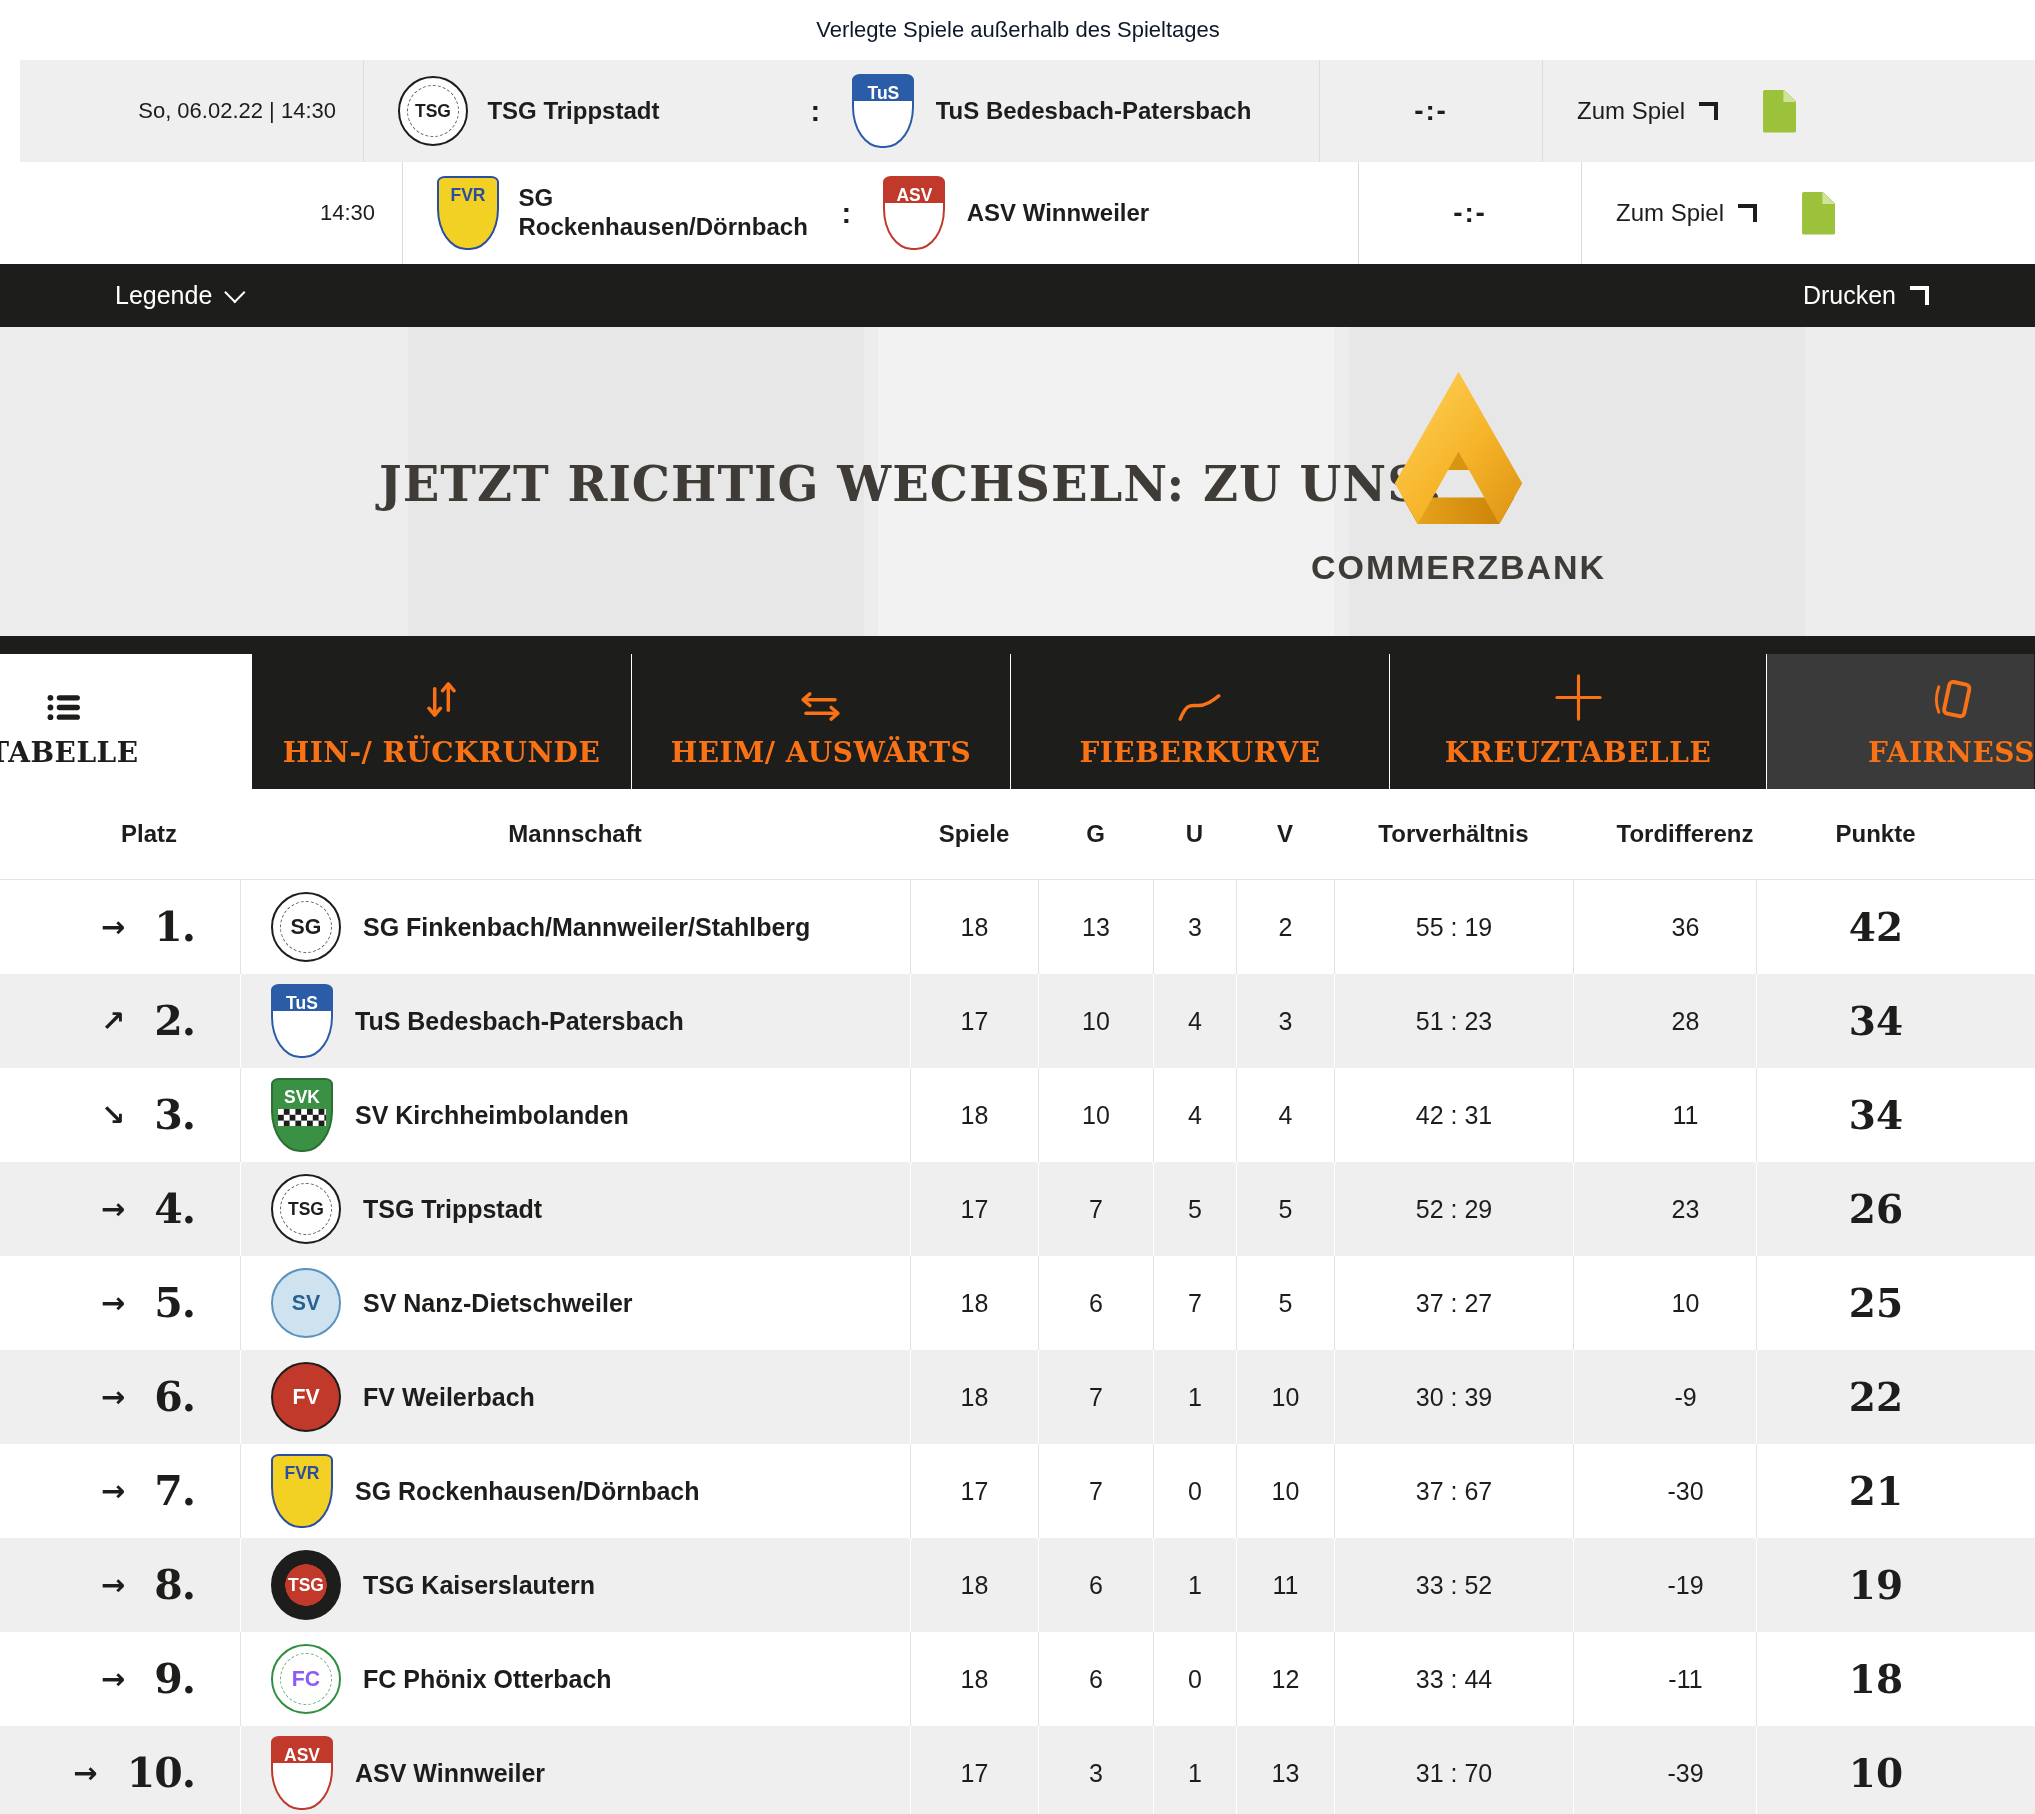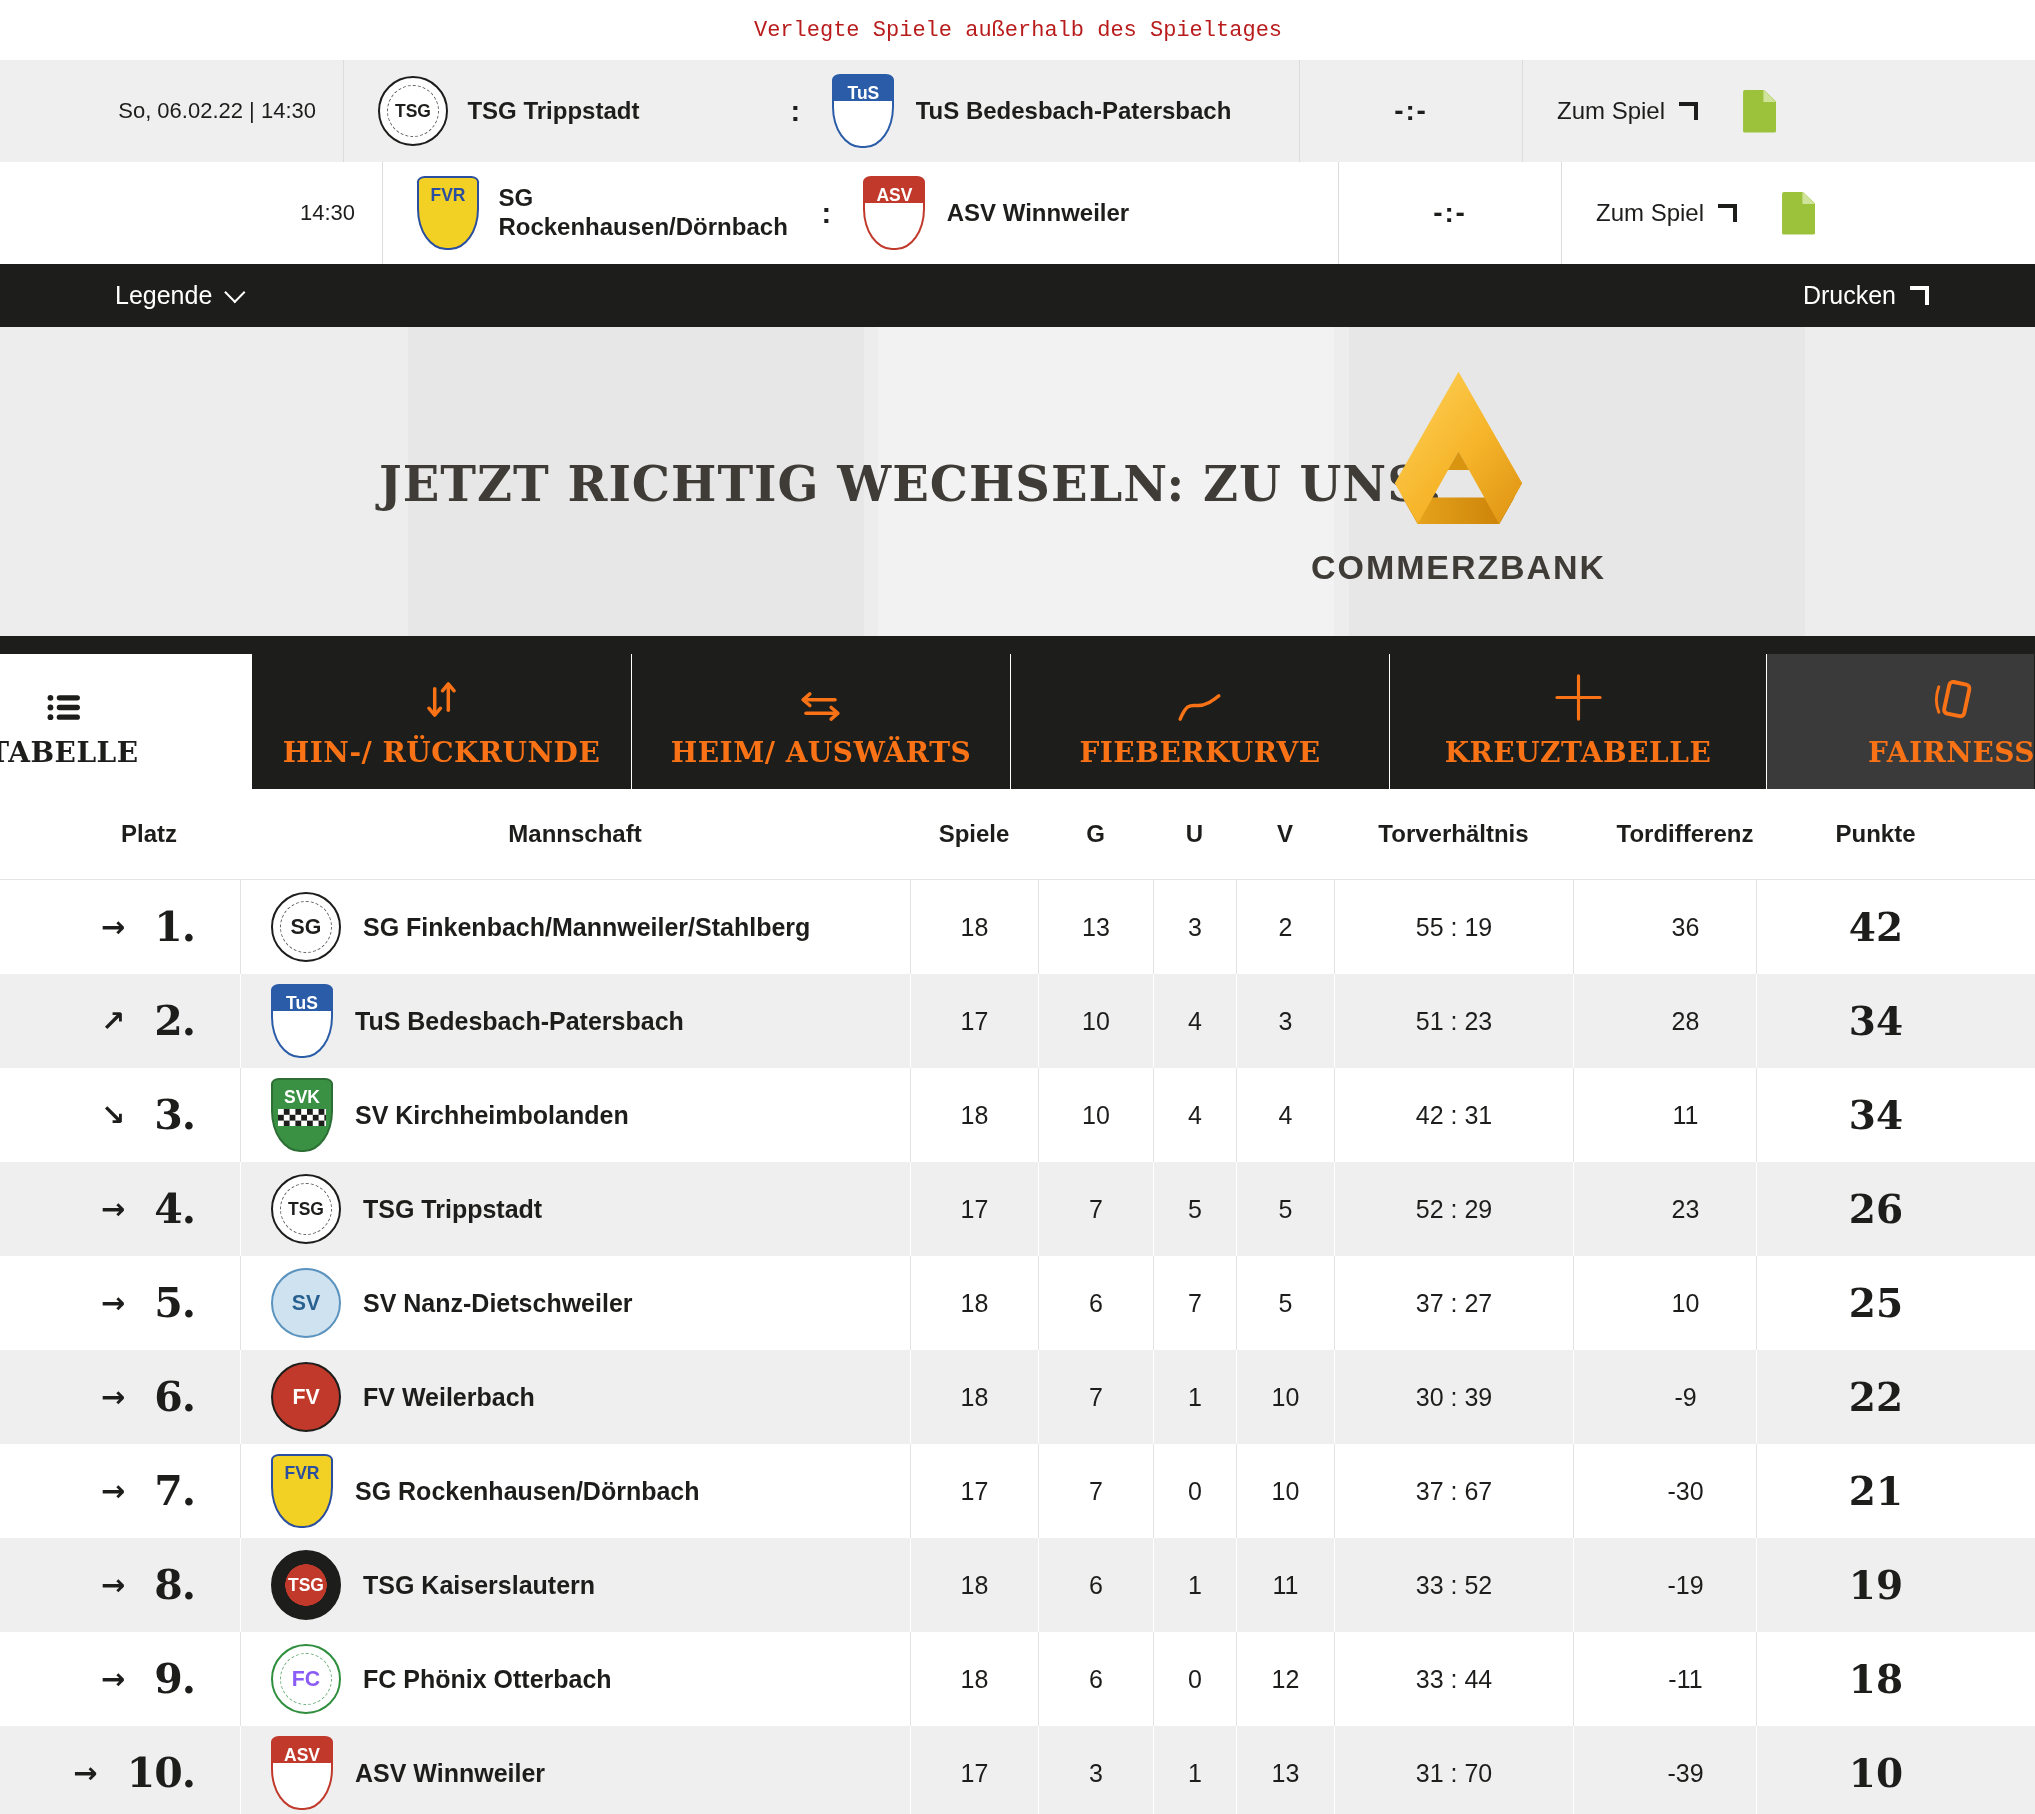--- a/index.html
+++ b/index.html
@@ -7,24 +7,24 @@
   body {
     position:relative; overflow:hidden; background:#ffffff;
     font-family:"Liberation Sans","DejaVu Sans",sans-serif;
     color:#1d1d1b;
     -webkit-font-smoothing:antialiased;
   }
   .slab { font-family:"DejaVu Serif","Liberation Serif",serif; font-weight:bold; }
 
   
   #title-bar { height:60px; display:flex; align-items:center; justify-content:center;
-    font-size:22px; color:#b91c1c; background:#fff;font-family:Liberation Mono, monospace; }
-
-  
-  #fixtures { height:204px; }
+    font-size:22px; color:#0f172a; background:#fff; }
+
+  
+  #fixtures { height:204px;margin-left:20px; }
   .fixture-row { height:102px; display:grid; grid-template-columns:343px 956px 223px 514px; }
   .fixture-row.odd { background:#efefef; }
   .fixture-row.even { background:#ffffff;padding-left:39px; }
   .fx-cell { display:flex; align-items:center; border-left:1.9px solid #dcdcdc; }
   .fx-cell:first-child { border-left:none; }
   .fx-date { justify-content:flex-end; padding-right:27px; font-size:22px; }
   .fx-teams { border-left:1.9px solid #dcdcdc; padding-left:34px; }
   .fx-home-name { width:291px; margin-left:19.4px; font-size:24px; font-weight:bold; line-height:1.2; }
   .fx-colon { width:74px; text-align:center; font-size:29px; font-weight:bold; }
   .fx-away-name { margin-left:21.3px; font-size:24px; font-weight:bold; line-height:1.2; }

